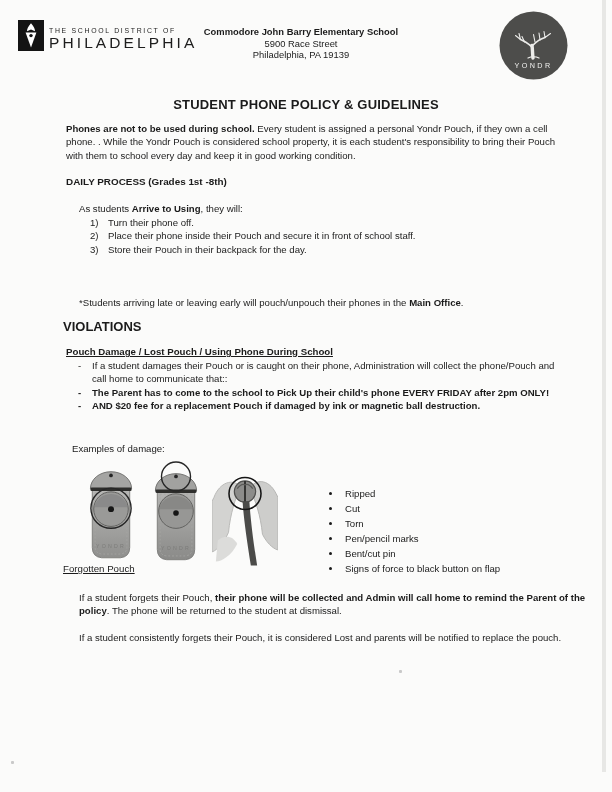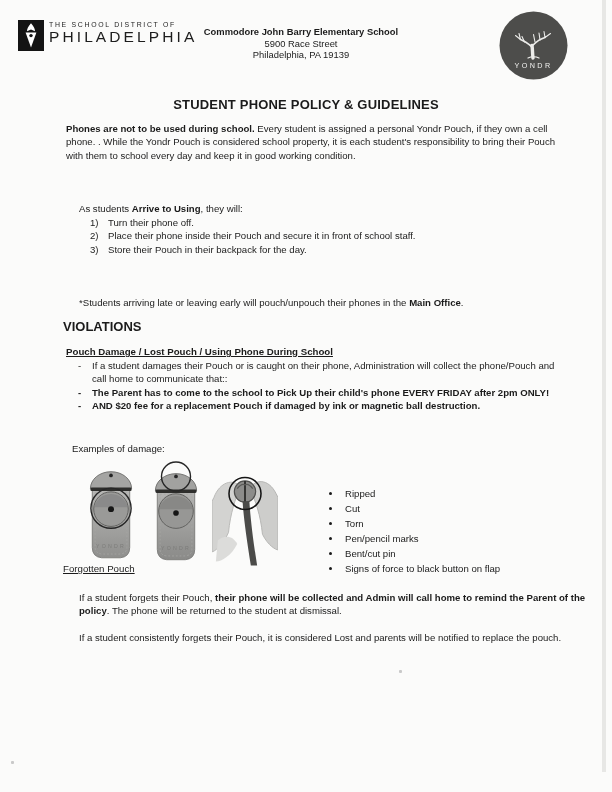--- a/index.html
+++ b/index.html
@@ -6,21 +6,21 @@
   .page{
     position:relative;width:612px;height:792px;margin:0 auto;
     background:#fbfbfa;overflow:hidden;
     font-family:"Liberation Sans","DejaVu Sans",sans-serif;
     color:#1b1b1b;font-size:9.6px;line-height:13.4px;
   }
   .abs{position:absolute;}
   .b{font-weight:bold;}
 
   
-  .sdp-logo{left:18px;top:20px;display:flex;align-items:flex-start;gap:5px;}
+  .sdp-logo{left:18px;top:20px;display:flex;align-items:flex-end;gap:5px;}
   .sdp-mark{width:26px;height:31px;display:block;}
   .sdp-line1{font-size:6.9px;letter-spacing:1.7px;color:#222;line-height:9px;white-space:nowrap;}
   .sdp-line2{font-size:15.5px;letter-spacing:3.1px;color:#1d1d1d;line-height:16px;white-space:nowrap;}
   .school-block{left:156px;top:26px;width:290px;text-align:center;font-size:9.4px;line-height:11.6px;}
   .yondr{left:499px;top:11px;width:69px;height:69px;}
 
   
   .title{top:98px;left:0;width:612px;text-align:center;font-weight:bold;font-size:13px;letter-spacing:.2px;}
   .intro{top:122px;left:66px;width:500px;}
   .h-daily{top:175px;left:66px;font-weight:bold;font-size:9.9px;}
@@ -83,20 +83,21 @@
       <path d="M46 26.5 L51.5 22.5 M46 26.5 L45 20.5 M41 29 L40 22 M36 31 L34.5 23.5" stroke-width="1.1"></path>
       <path d="M29 47 C32 45.5 37 45.5 40 47" stroke-width="1.2"></path>
     </g>
     <text x="34.5" y="57" text-anchor="middle" font-size="7.2" letter-spacing="2.4" fill="#f0f0ee" font-family="Liberation Sans, sans-serif">YONDR</text>
   </svg>
 
   <div class="abs title">STUDENT PHONE POLICY &amp; GUIDELINES</div>
 
   <p class="abs intro" style="margin:0"><span class="b">Phones are not to be used during school.</span><span> Every student is assigned a personal Yondr Pouch, if they own a cell phone. . While the Yondr Pouch is considered school property, it is each student's responsibility to bring their Pouch with them to school every day and keep it in good working condition.</span></p>
 
+  <div class="abs h-daily">DAILY PROCESS (Grades 1st -8th)</div>
 
   <div class="abs arrive"><span>As students </span><span class="b">Arrive to Using</span><span>, they will:</span></div>
 
   <div class="abs steps">
     <div class="step-row">
       <span class="step-n">1)</span>
       <span>Turn their phone off.</span>
     </div>
     <div class="step-row">
       <span class="step-n">2)</span>

